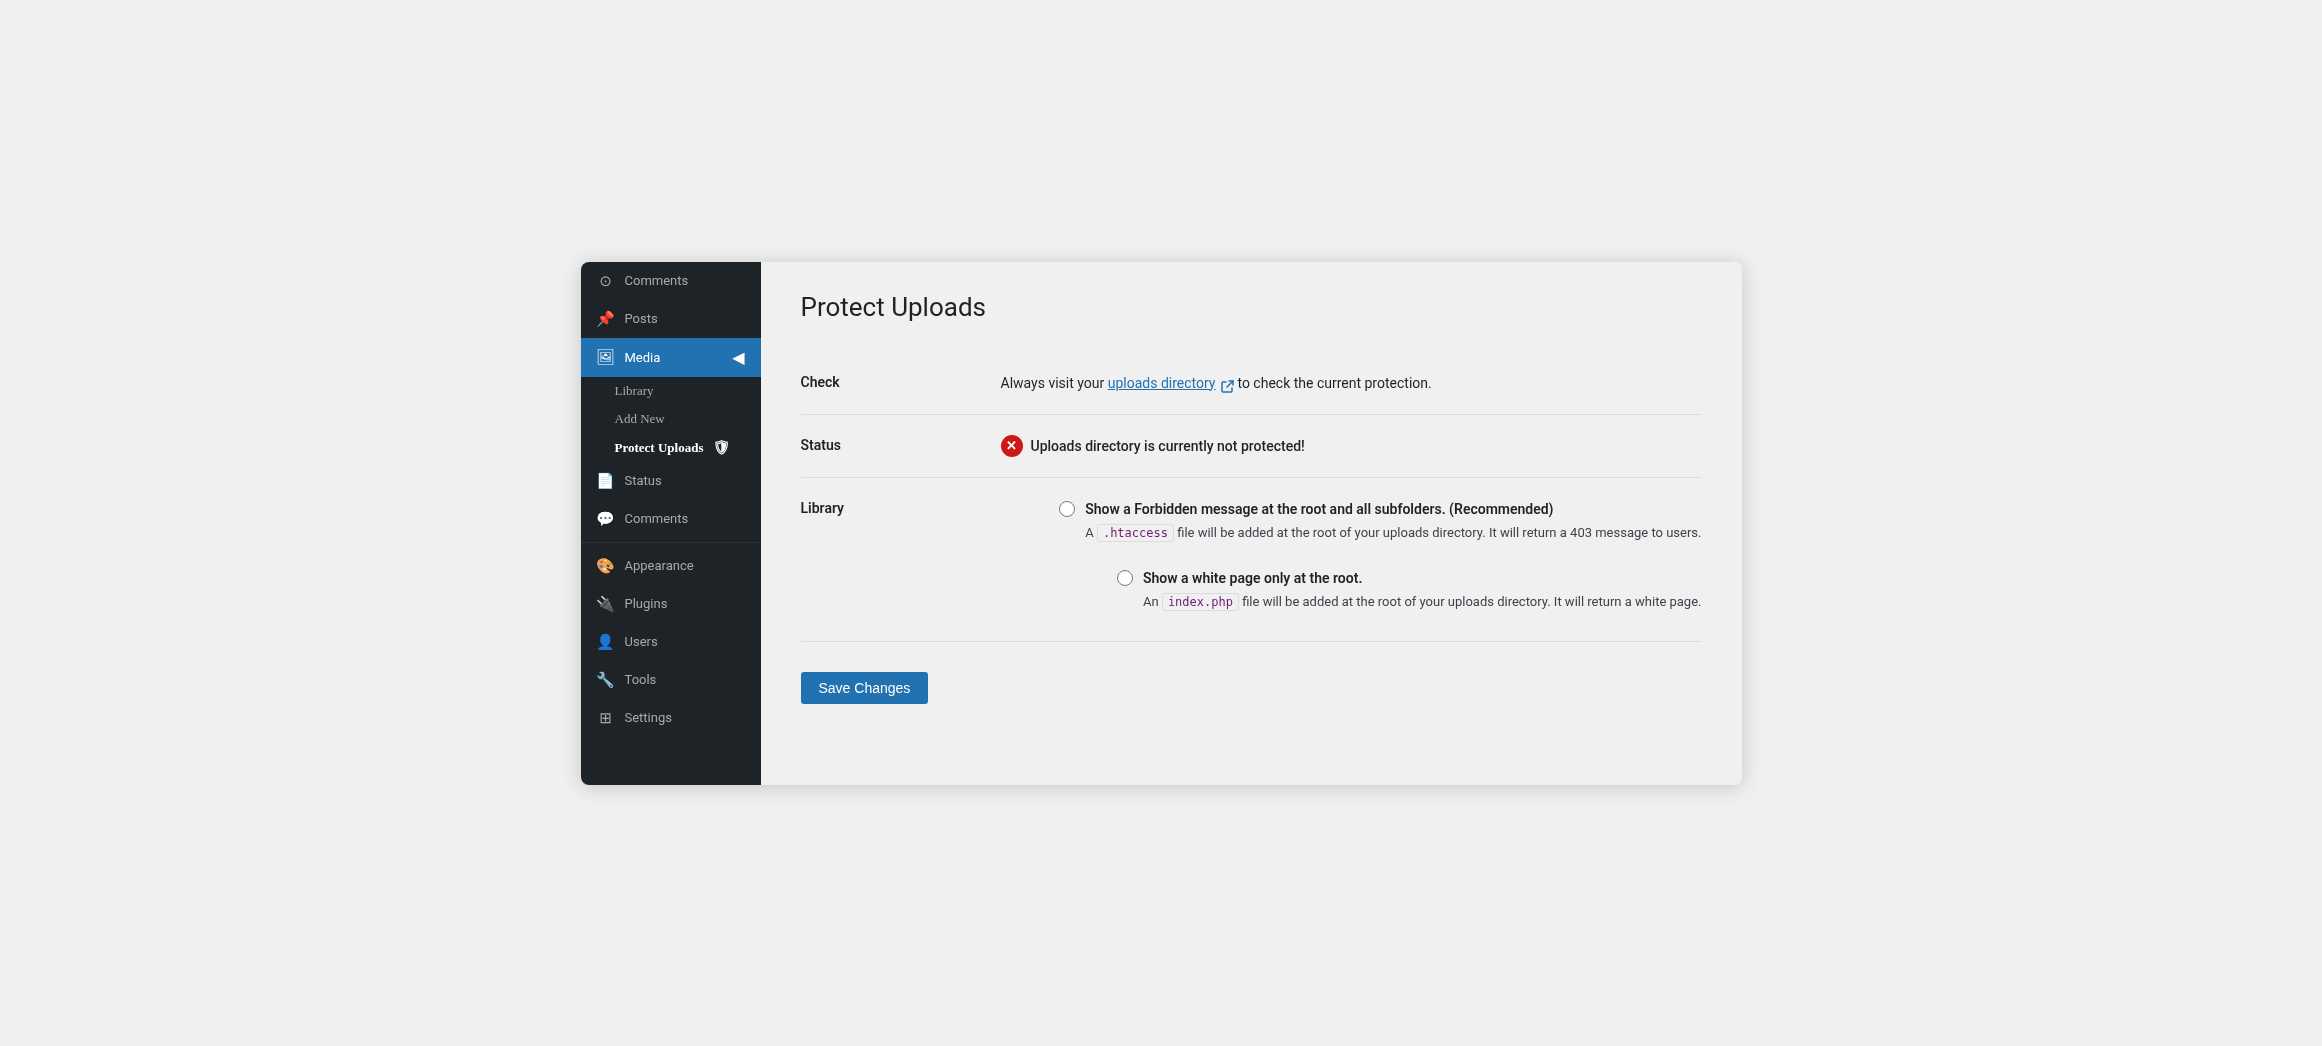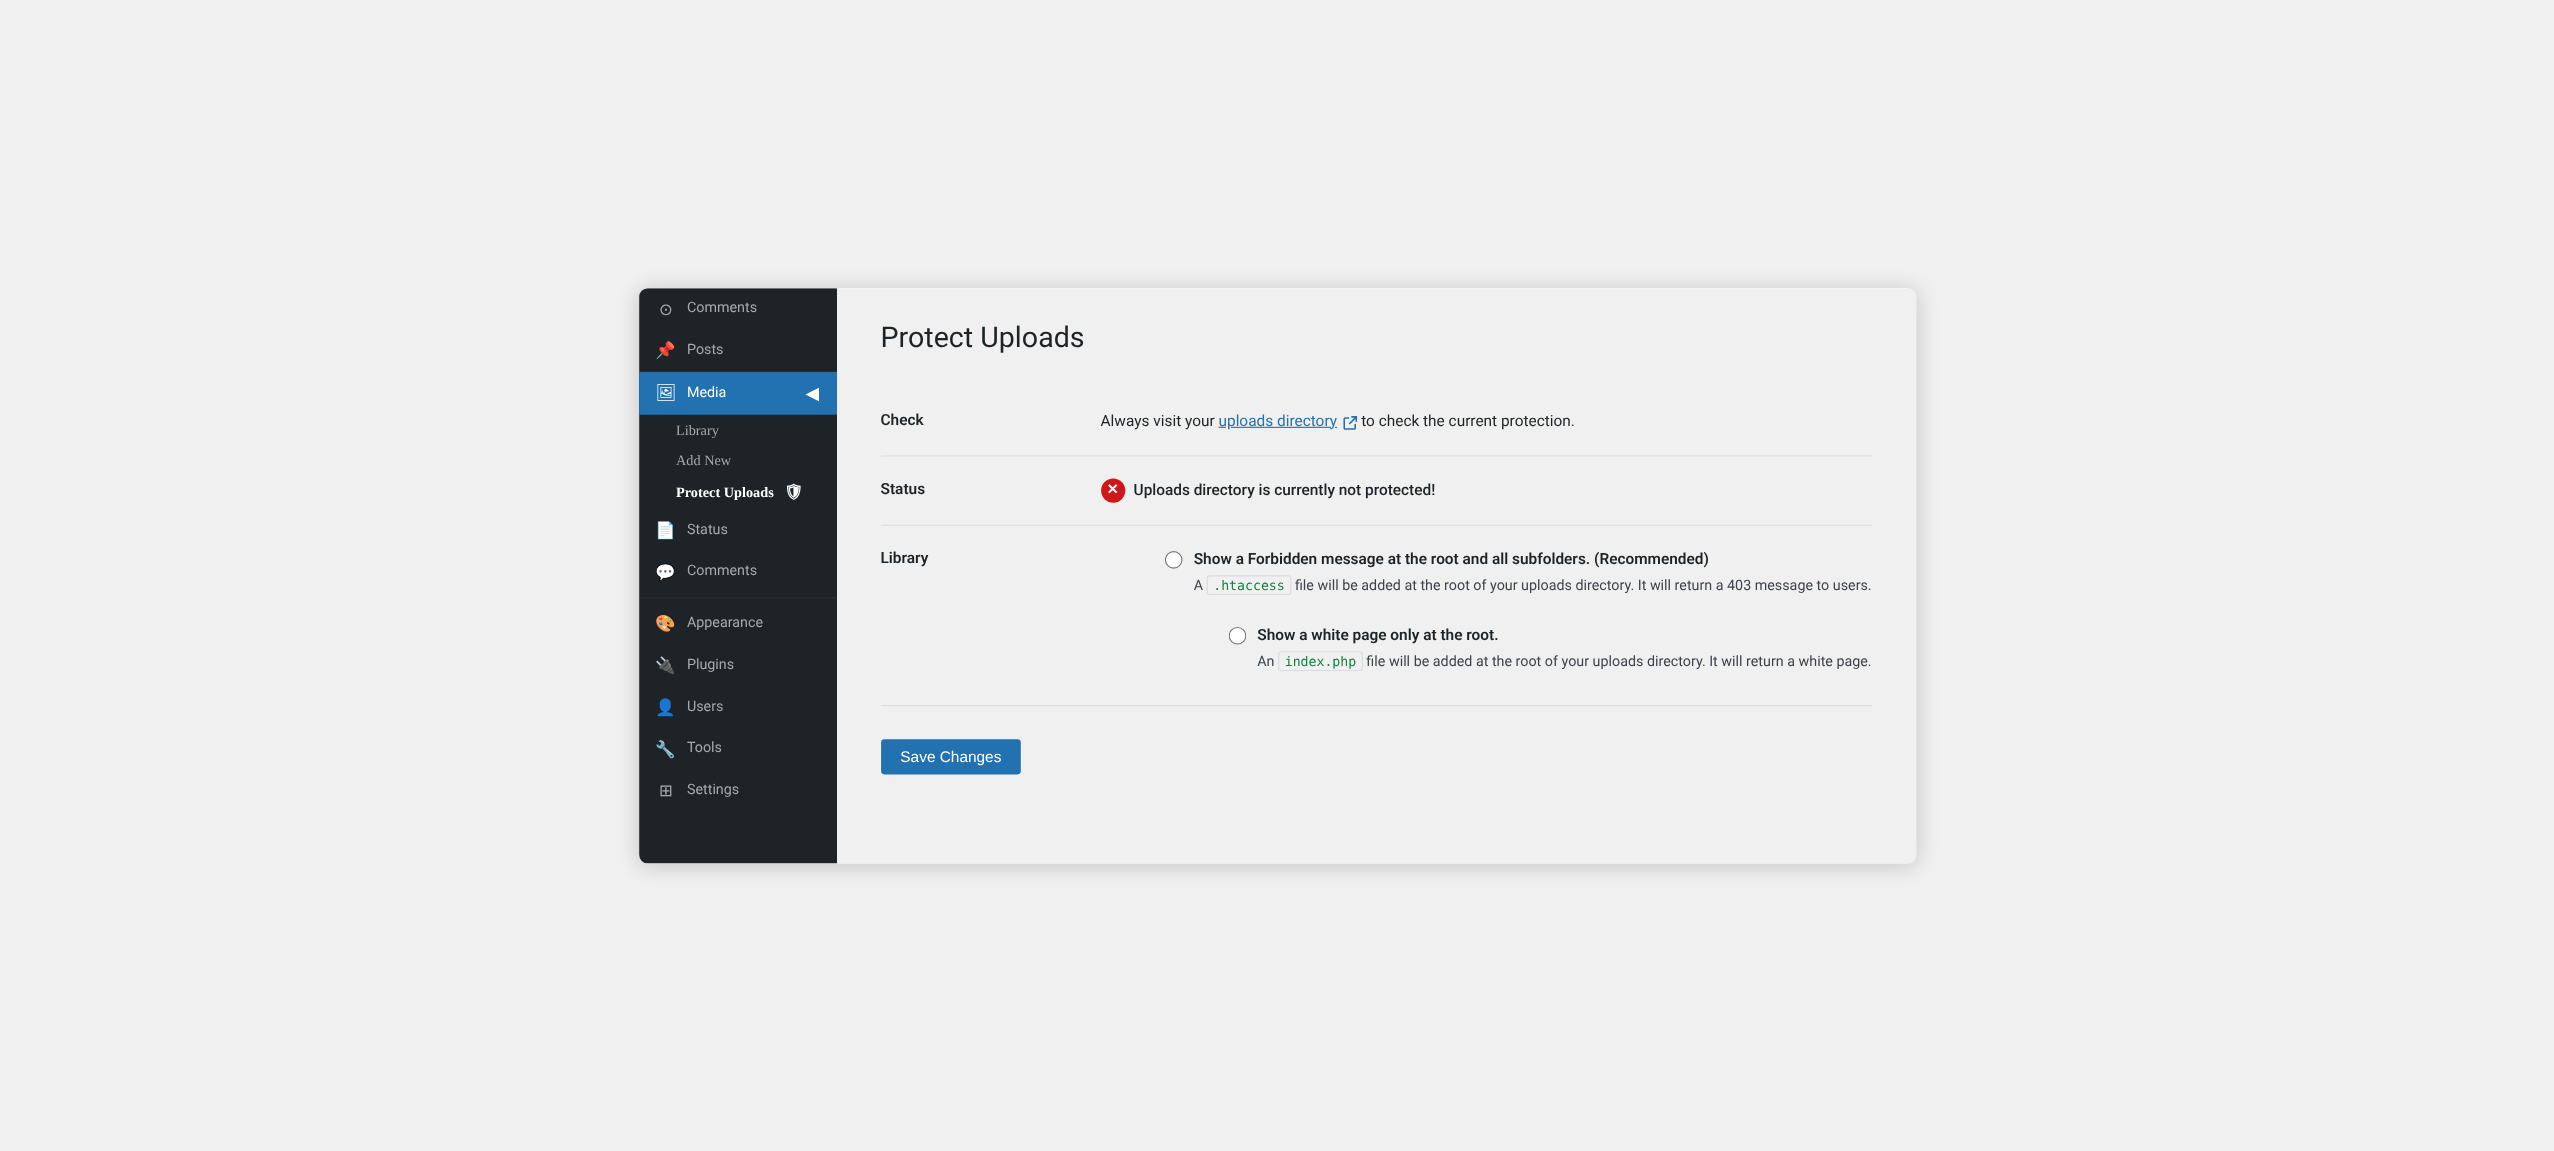--- a/index.html
+++ b/index.html
@@ -173,21 +173,21 @@
       color: #3c434a;
       margin-top: 2px;
     }
     .code-tag {
       background: #f0f0f1;
       border: 1px solid #dcdcde;
       border-radius: 3px;
       padding: 1px 5px;
       font-family: Consolas, Monaco, monospace;
       font-size: 12px;
-      color: #15803d;
+      color: #701a75;
     }
     .radio-group {
       display: flex;
       flex-direction: column;
       gap: 16px;
       align-items: flex-end;
     }
     .save-btn {
       background: #2271b1;
       color: #fff;

